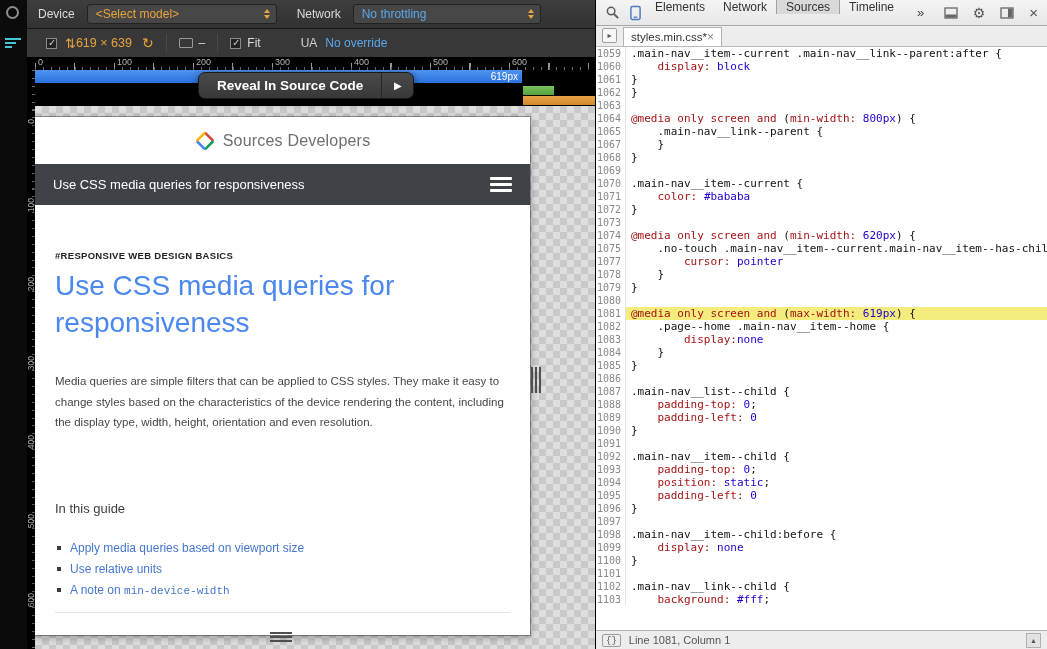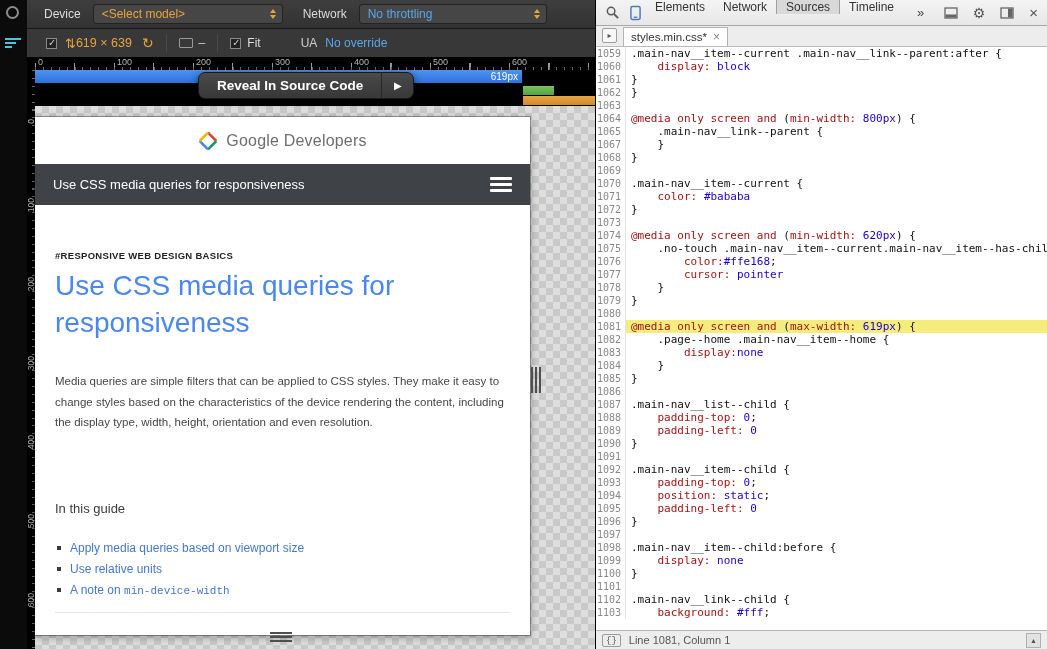--- a/index.html
+++ b/index.html
@@ -10,21 +10,21 @@
   
   .leftstrip{position:absolute;left:0;top:0;width:27px;height:649px;background:#0b0b0b}
   .screencast{position:absolute;left:6px;top:6px;width:13px;height:13px;border:2px solid #8d8d8d;border-radius:50%}
   .mqicon{position:absolute;left:5px;top:38px;width:17px}
   .mqicon i{display:block;height:2px;margin-bottom:2px;background:#45c6d6}
   .mqicon i:nth-child(1){width:16px}.mqicon i:nth-child(2){width:11px}.mqicon i:nth-child(3){width:7px}
 
   
   .dtoolbar{position:absolute;left:27px;top:0;width:568px;height:57px}
   .trow{display:flex;align-items:center}
-  .trow1{height:29px;background:linear-gradient(#3e3e3e,#323232);border-bottom:1px solid #161616;padding-left:17px}
+  .trow1{height:29px;background:linear-gradient(#3e3e3e,#323232);border-bottom:1px solid #161616;padding-left:11px}
   .trow2{height:28px;background:#383838;padding-left:19px}
   .tlabel{color:#dcdcdc;font-size:12px}
   .tselect{height:20px;background:#464646;border:1px solid #222;border-radius:3px;display:flex;align-items:center;padding:0 6px 0 8px;cursor:default}
   .sel1{width:190px;margin-left:12px}
   .sel2{width:188px;margin-left:12px}
   .tsel-text{font-size:12px;white-space:nowrap;overflow:hidden}
   .orange{color:#e8a33d}.blue{color:#59a7e8}.dim{color:#cfcfcf}
   .arrows{display:flex;flex-direction:column;margin-left:auto;gap:2px;padding-left:8px}
   .arrows i{width:0;height:0;border-left:3px solid transparent;border-right:3px solid transparent}
   .arrows .up{border-bottom:4px solid #e8a33d}
@@ -105,21 +105,21 @@
   .ptab{font-size:12px;color:#333;padding:0 9px;display:flex;align-items:center;cursor:pointer}
   .ptab.active{background:#d9d9d9;border-left:1px solid #a0a0a0;border-right:1px solid #a0a0a0}
   .overflow{font-size:13px;color:#444;margin-left:14px;cursor:pointer}
   .right-icons{margin-left:auto;display:flex;align-items:center;gap:10px;padding-right:5px}
   .gear{font-size:14px;color:#555;cursor:pointer}
   .closex{font-size:15px;color:#555;cursor:pointer}
   .filebar{height:21px;background:#ededed;border-bottom:1px solid #bbb;display:flex;align-items:flex-end;padding:0 4px}
   .navtoggle{width:15px;height:15px;border:1px solid #9f9f9f;background:#f7f7f7;border-radius:2px;font-size:8px;color:#555;
              display:flex;align-items:center;justify-content:center;margin:0 6px 3px 2px;cursor:pointer}
   .filetab{height:19px;background:#fff;border:1px solid #b3b3b3;border-bottom:none;display:flex;align-items:center;
-           padding:0 7px;font-size:11.5px;color:#333;gap:6px;cursor:pointer}
+           padding:0 7px;font-size:11.5px;color:#333;gap:0;cursor:pointer}
   .filetab .x{color:#888;font-size:12px}
   .codearea{position:absolute;top:47px;bottom:19px;left:0;right:0;overflow:hidden;background:#fff;
             font-family:"DejaVu Sans Mono","Liberation Mono",monospace;font-size:11px}
   .crow{display:flex;height:13px;line-height:13px;white-space:pre;overflow:hidden}
   .gut{width:30px;flex:none;text-align:right;padding-right:4px;color:#888;border-right:1px solid #e3e3e3;font-size:10px}
   .ctext{flex:1;padding-left:5px;color:#111}
   .crow.hl .ctext{background:#f5ec7e}
   .tk-k{color:#a31515}
   .tk-v{color:#1c00cf}
   .tk-p{color:#111}
@@ -211,21 +211,21 @@
   <div class="checker"></div>
 
   <div class="page">
     <div class="gd-header">
       <svg width="20" height="20" viewBox="0 0 24 24">
         <path d="M12 2 L22 12" stroke="#db4437" stroke-width="3" fill="none"></path>
         <path d="M22 12 L12 22" stroke="#0f9d58" stroke-width="3" fill="none"></path>
         <path d="M12 22 L2 12" stroke="#4285f4" stroke-width="3" fill="none"></path>
         <path d="M2 12 L12 2" stroke="#f4b400" stroke-width="3" fill="none"></path>
       </svg>
-      <span class="gd-brand">Google Developers</span>
+      <span class="gd-brand">Sources Developers</span>
     </div>
     <div class="gd-nav">
       <span class="gd-nav-title">Use CSS media queries for responsiveness</span>
       <span class="hamburger">
           <i></i>
           <i></i>
           <i></i>
         </span>
     </div>
     <div class="eyebrow">#RESPONSIVE WEB DESIGN BASICS</div>
@@ -313,21 +313,20 @@
           <div class="crow"><span class="gut">1065</span><span class="ctext"><span class="tk-p">    .main-nav__link--parent {</span></span></div>
           <div class="crow"><span class="gut">1067</span><span class="ctext"><span class="tk-p">    }</span></span></div>
           <div class="crow"><span class="gut">1068</span><span class="ctext"><span class="tk-p">}</span></span></div>
           <div class="crow"><span class="gut">1069</span><span class="ctext"></span></div>
           <div class="crow"><span class="gut">1070</span><span class="ctext"><span class="tk-p">.main-nav__item--current {</span></span></div>
           <div class="crow"><span class="gut">1071</span><span class="ctext"><span class="tk-p">    </span><span class="tk-k">color:</span><span class="tk-p"> </span><span class="tk-v">#bababa</span></span></div>
           <div class="crow"><span class="gut">1072</span><span class="ctext"><span class="tk-p">}</span></span></div>
           <div class="crow"><span class="gut">1073</span><span class="ctext"></span></div>
           <div class="crow"><span class="gut">1074</span><span class="ctext"><span class="tk-k">@media only screen and </span><span class="tk-p">(</span><span class="tk-k">min-width:</span><span class="tk-p"> </span><span class="tk-v">620px</span><span class="tk-p">) {</span></span></div>
           <div class="crow"><span class="gut">1075</span><span class="ctext"><span class="tk-p">    .no-touch .main-nav__item--current.main-nav__item--has-child {</span></span></div>
-          <div class="crow"><span class="gut">1076</span><span class="ctext"><span class="tk-p">        </span><span class="tk-k">color:</span><span class="tk-v">#ffe168</span><span class="tk-p">;</span></span></div>
           <div class="crow"><span class="gut">1077</span><span class="ctext"><span class="tk-p">        </span><span class="tk-k">cursor:</span><span class="tk-p"> </span><span class="tk-v">pointer</span></span></div>
           <div class="crow"><span class="gut">1078</span><span class="ctext"><span class="tk-p">    }</span></span></div>
           <div class="crow"><span class="gut">1079</span><span class="ctext"><span class="tk-p">}</span></span></div>
           <div class="crow"><span class="gut">1080</span><span class="ctext"></span></div>
           <div class="crow hl"><span class="gut">1081</span><span class="ctext"><span class="tk-k">@media only screen and </span><span class="tk-p">(</span><span class="tk-k">max-width:</span><span class="tk-p"> </span><span class="tk-v">619px</span><span class="tk-p">) {</span></span></div>
           <div class="crow"><span class="gut">1082</span><span class="ctext"><span class="tk-p">    .page--home .main-nav__item--home {</span></span></div>
           <div class="crow"><span class="gut">1083</span><span class="ctext"><span class="tk-p">        </span><span class="tk-k">display:</span><span class="tk-v">none</span></span></div>
           <div class="crow"><span class="gut">1084</span><span class="ctext"><span class="tk-p">    }</span></span></div>
           <div class="crow"><span class="gut">1085</span><span class="ctext"><span class="tk-p">}</span></span></div>
           <div class="crow"><span class="gut">1086</span><span class="ctext"></span></div>

